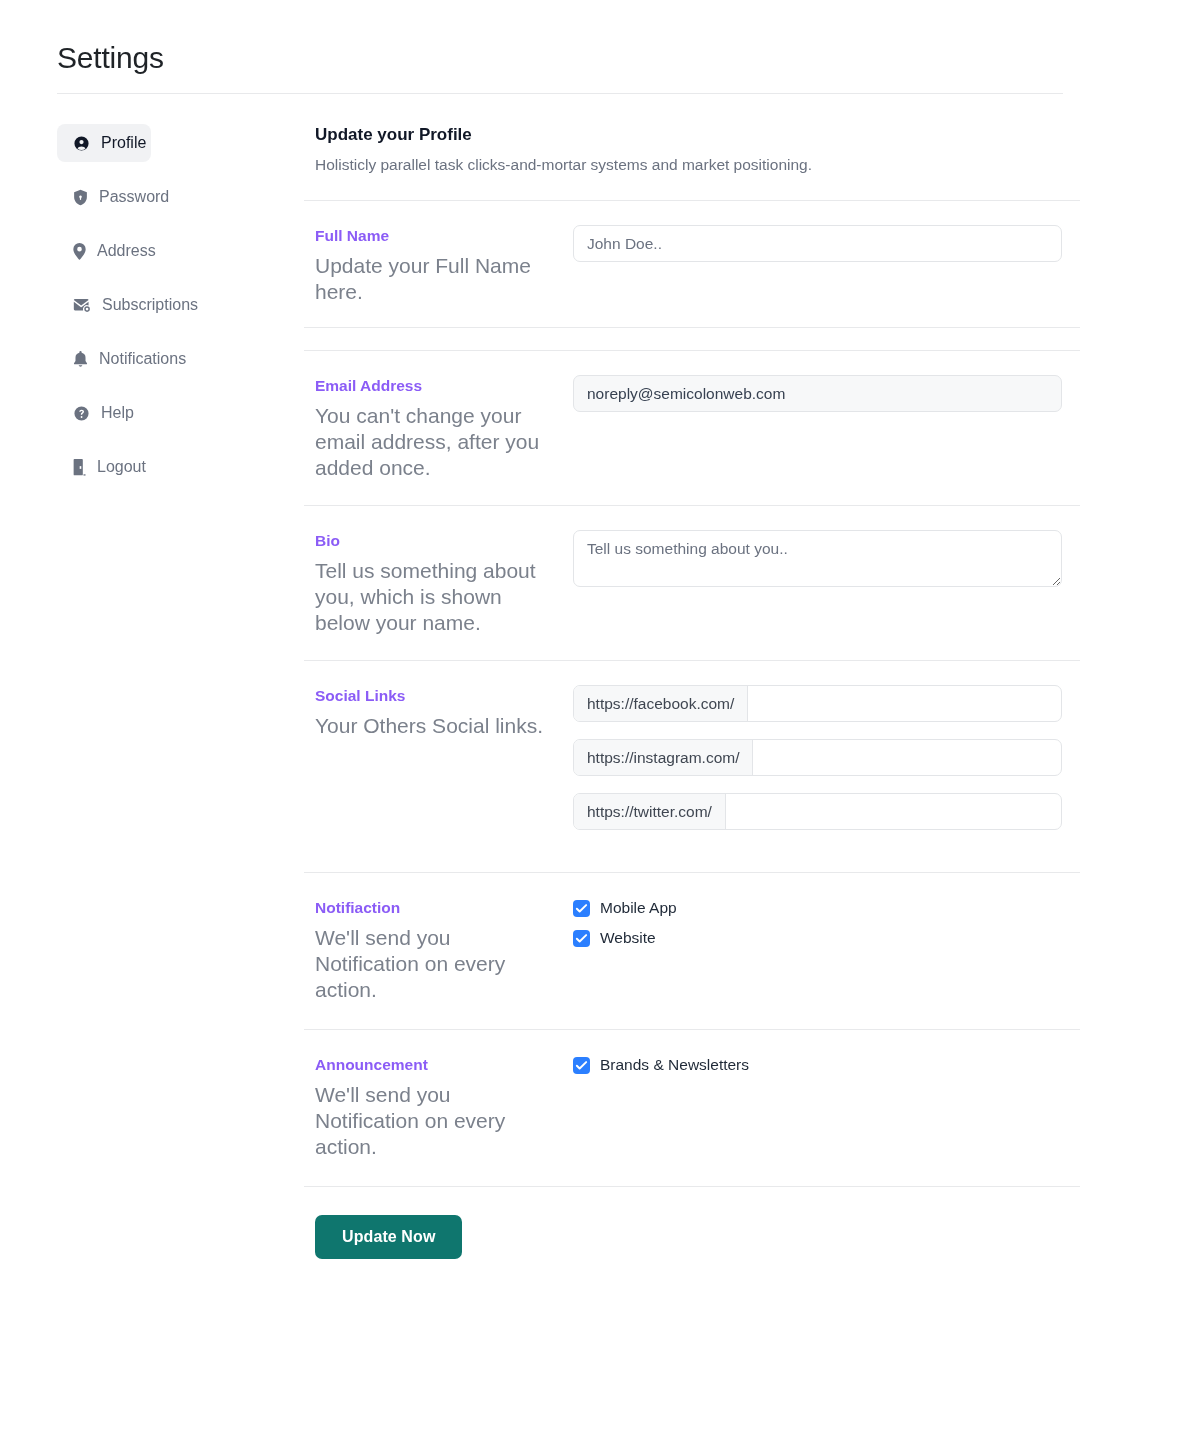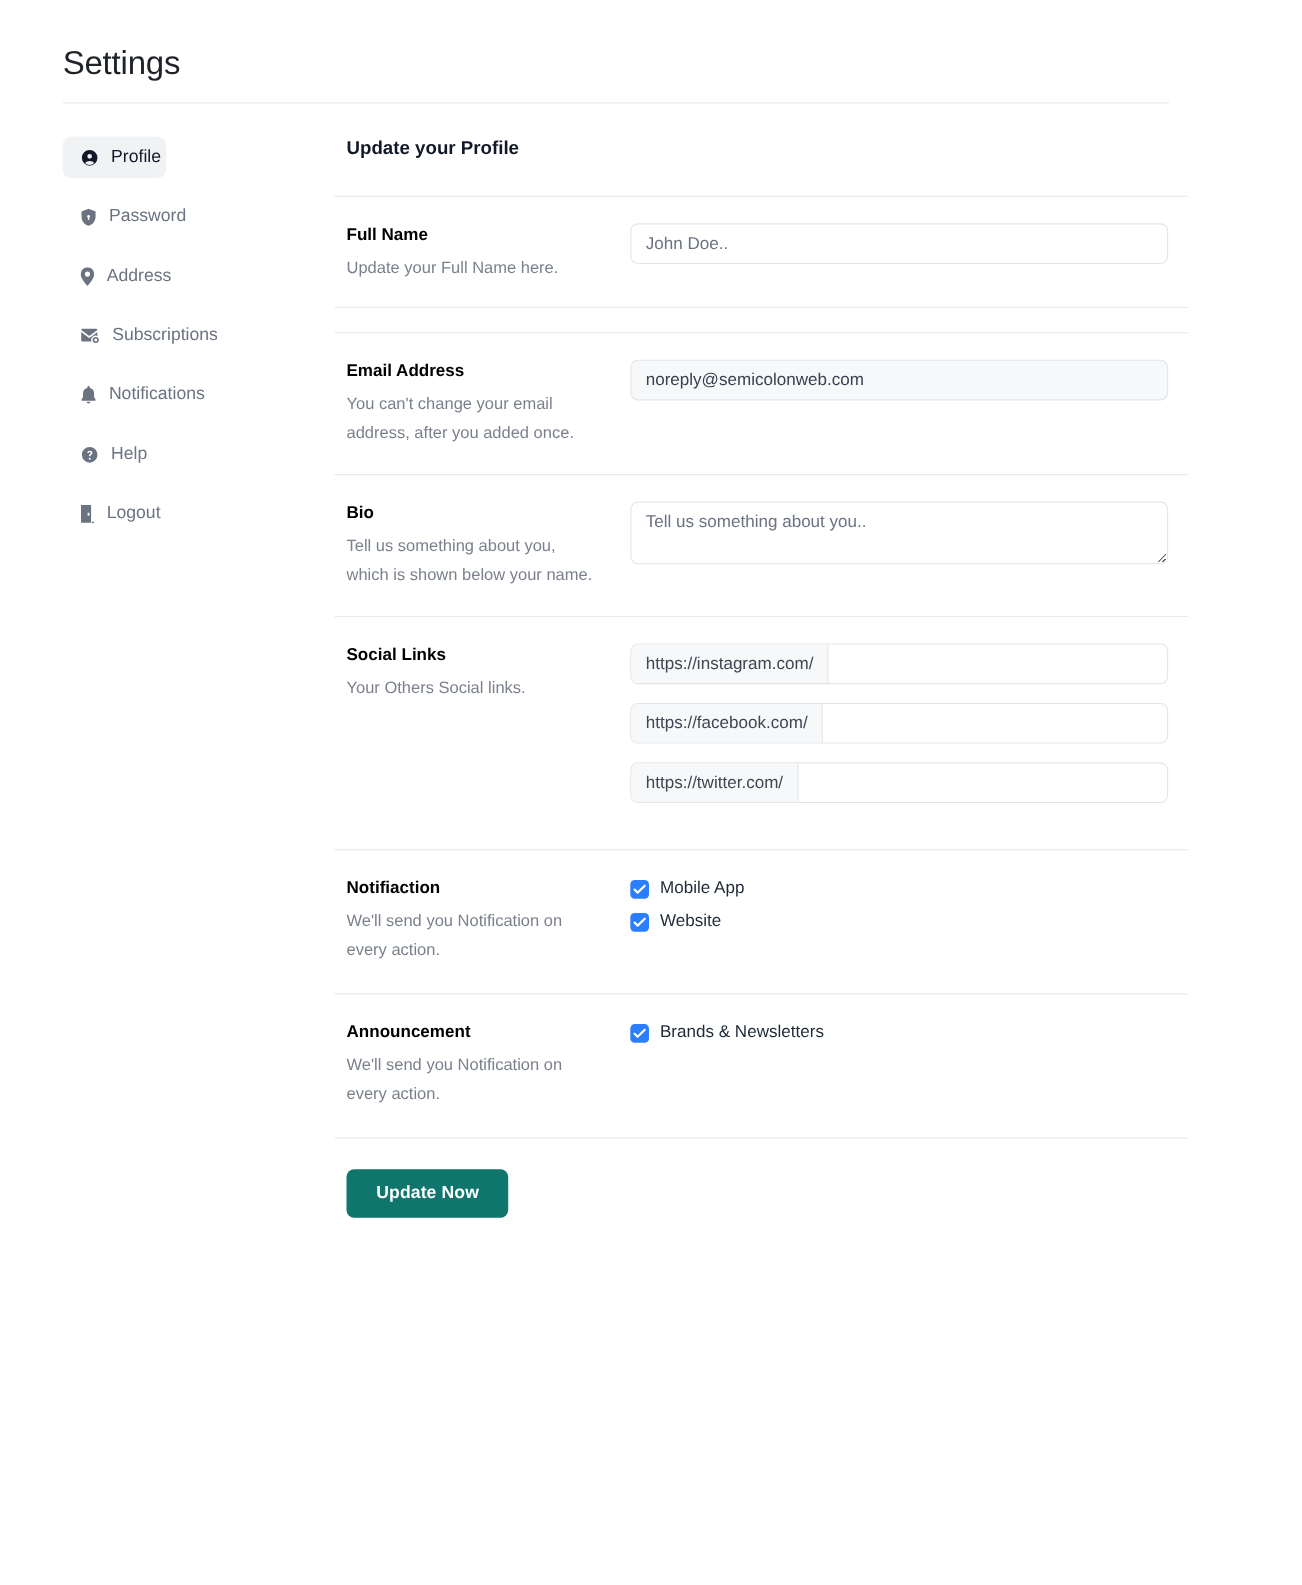--- a/index.html
+++ b/index.html
@@ -111,26 +111,26 @@
   }
   .row .lbl-col {
     width: 259px;
     padding-left: 11px;
     flex: 0 0 259px;
   }
   .row .fld-col { flex: 1 1 auto; padding-left: 10px; }
   .lbl {
     font-size: 15.5px;
     font-weight: 700;
-    color: #000000;
+    color: #8b5cf6;
     line-height: 22px;
     margin-bottom: 6px;
   }
   .hint {
-    font-size: 15px;
+    font-size: 21px;
     color: #7b818c;
     line-height: 26px;
     max-width: 232px;
   }
 
   
   .input {
     width: 489px;
     height: 37px;
     border: 1px solid #e3e5e8;
@@ -324,20 +324,21 @@
           </svg>
       </span>
       <span class="nav-label">Logout</span>
     </div>
 
   </nav>
 
   <main class="content">
 
     <div class="content-head-title">Update your Profile</div>
+    <div class="content-head-sub">Holisticly parallel task clicks-and-mortar systems and market positioning.</div>
 
     <div class="spacer-sm"></div>
     <div class="rule"></div>
 
     
     <div class="row">
       <div class="lbl-col">
         <div class="lbl">Full Name</div>
         <div class="hint">Update your Full Name here.</div>
       </div>
@@ -379,25 +380,25 @@
     <div class="rule"></div>
 
     
     <div class="row">
       <div class="lbl-col">
         <div class="lbl">Social Links</div>
         <div class="hint">Your Others Social links.</div>
       </div>
       <div class="fld-col">
         <div class="input-group social-group">
+          <span class="addon">https://facebook.com/</span>
+          <input type="text" style="">
+        </div>
+        <div class="input-group social-group">
           <span class="addon">https://instagram.com/</span>
-          <input type="text" style="">
-        </div>
-        <div class="input-group social-group">
-          <span class="addon">https://facebook.com/</span>
           <input type="text" style="">
         </div>
         <div class="input-group social-group">
           <span class="addon">https://twitter.com/</span>
           <input type="text" style="">
         </div>
       </div>
     </div>
     <div style="height:42px"></div>
     <div class="rule"></div>

